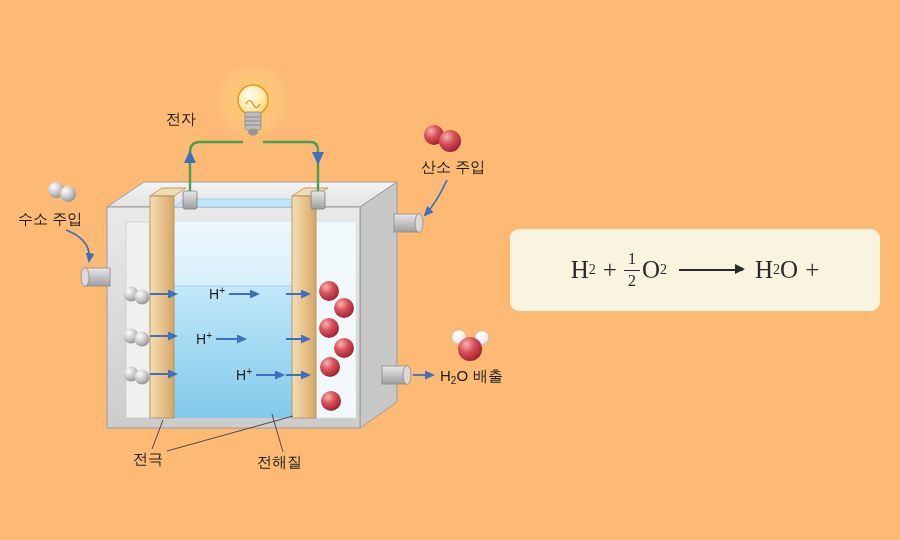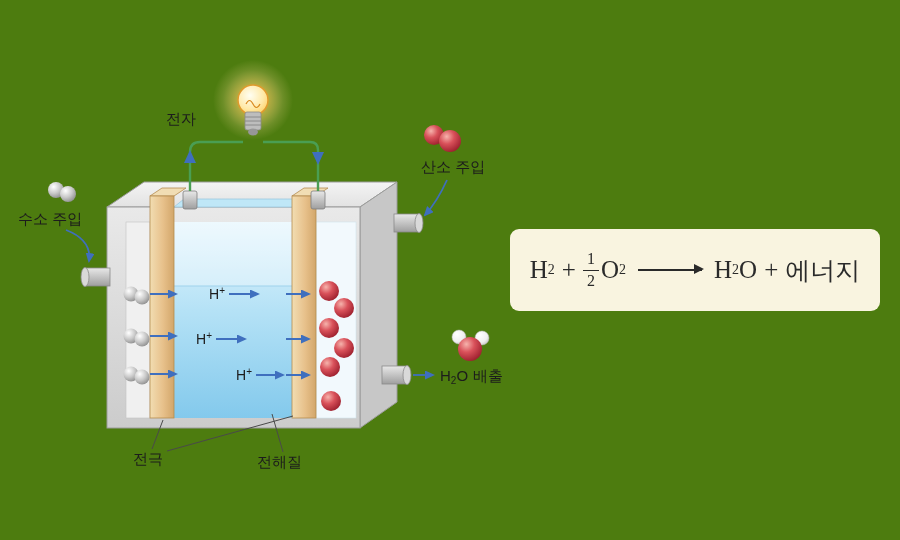--- a/index.html
+++ b/index.html
@@ -1,17 +1,17 @@
 <!DOCTYPE html>
 <html><head>
 <meta charset="utf-8">
 <style>
   html,body { margin:0; padding:0; background:#ffffff; }
   .canvas {
-    position:relative; width:900px; height:540px; background:#4d7c0f;
+    position:relative; width:900px; height:540px; background:#fdba74;
     font-family:"Liberation Sans", sans-serif; overflow:hidden;
   }
   .stage { position:absolute; left:0; top:0; }
   svg text { font-family:"Liberation Sans", sans-serif; fill:#1c1c1c; }
   .eq-box {
     position:absolute; left:510px; top:229px; width:370px; height:82px;
     background:#f9f4e0; border-radius:9px;
     display:flex; align-items:center; justify-content:center; gap:7px;
     font-family:"Liberation Serif", serif; font-size:25px; color:#2a2a2a;
   }
@@ -215,16 +215,15 @@
     <span>O</span>
         <sub>2</sub>
   </span>
   <span class="rx-arrow"></span>
   <span class="term">
         <span>H</span>
         <sub>2</sub>
         <span>O</span>
       </span>
   <span>+</span>
-  <span>에너지</span>
 </div>
 
 </div>
 
 </body></html>

